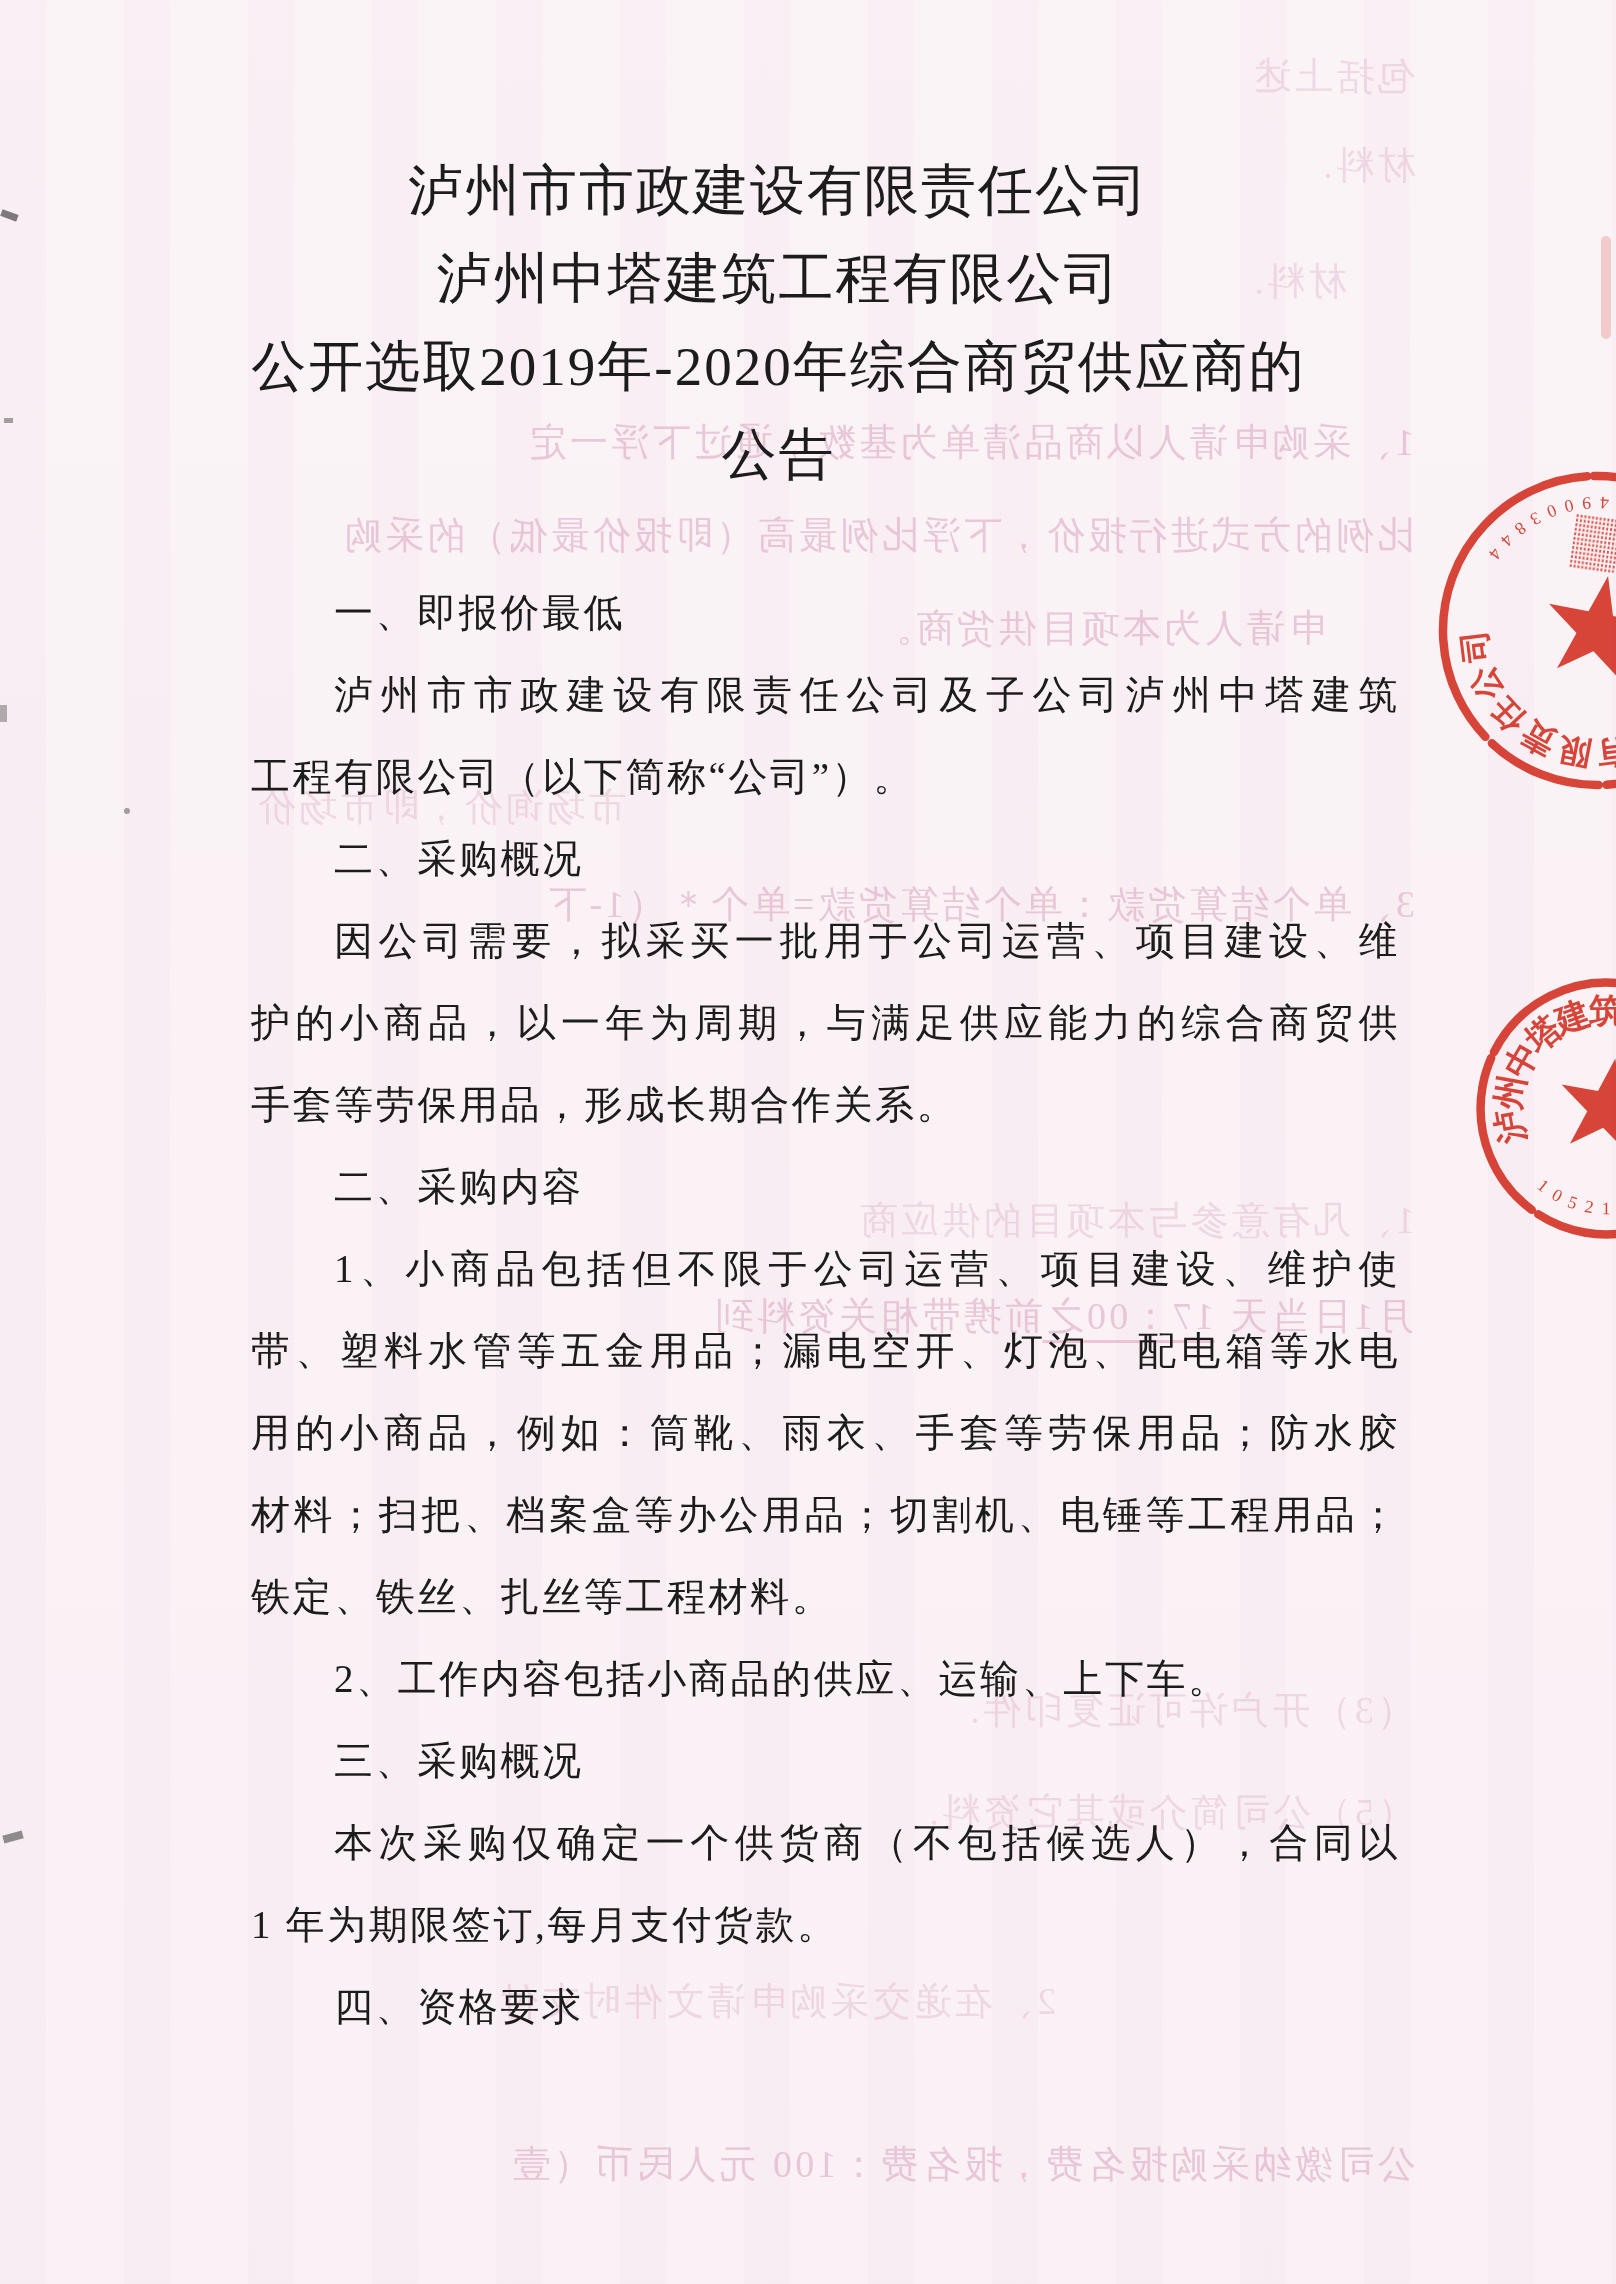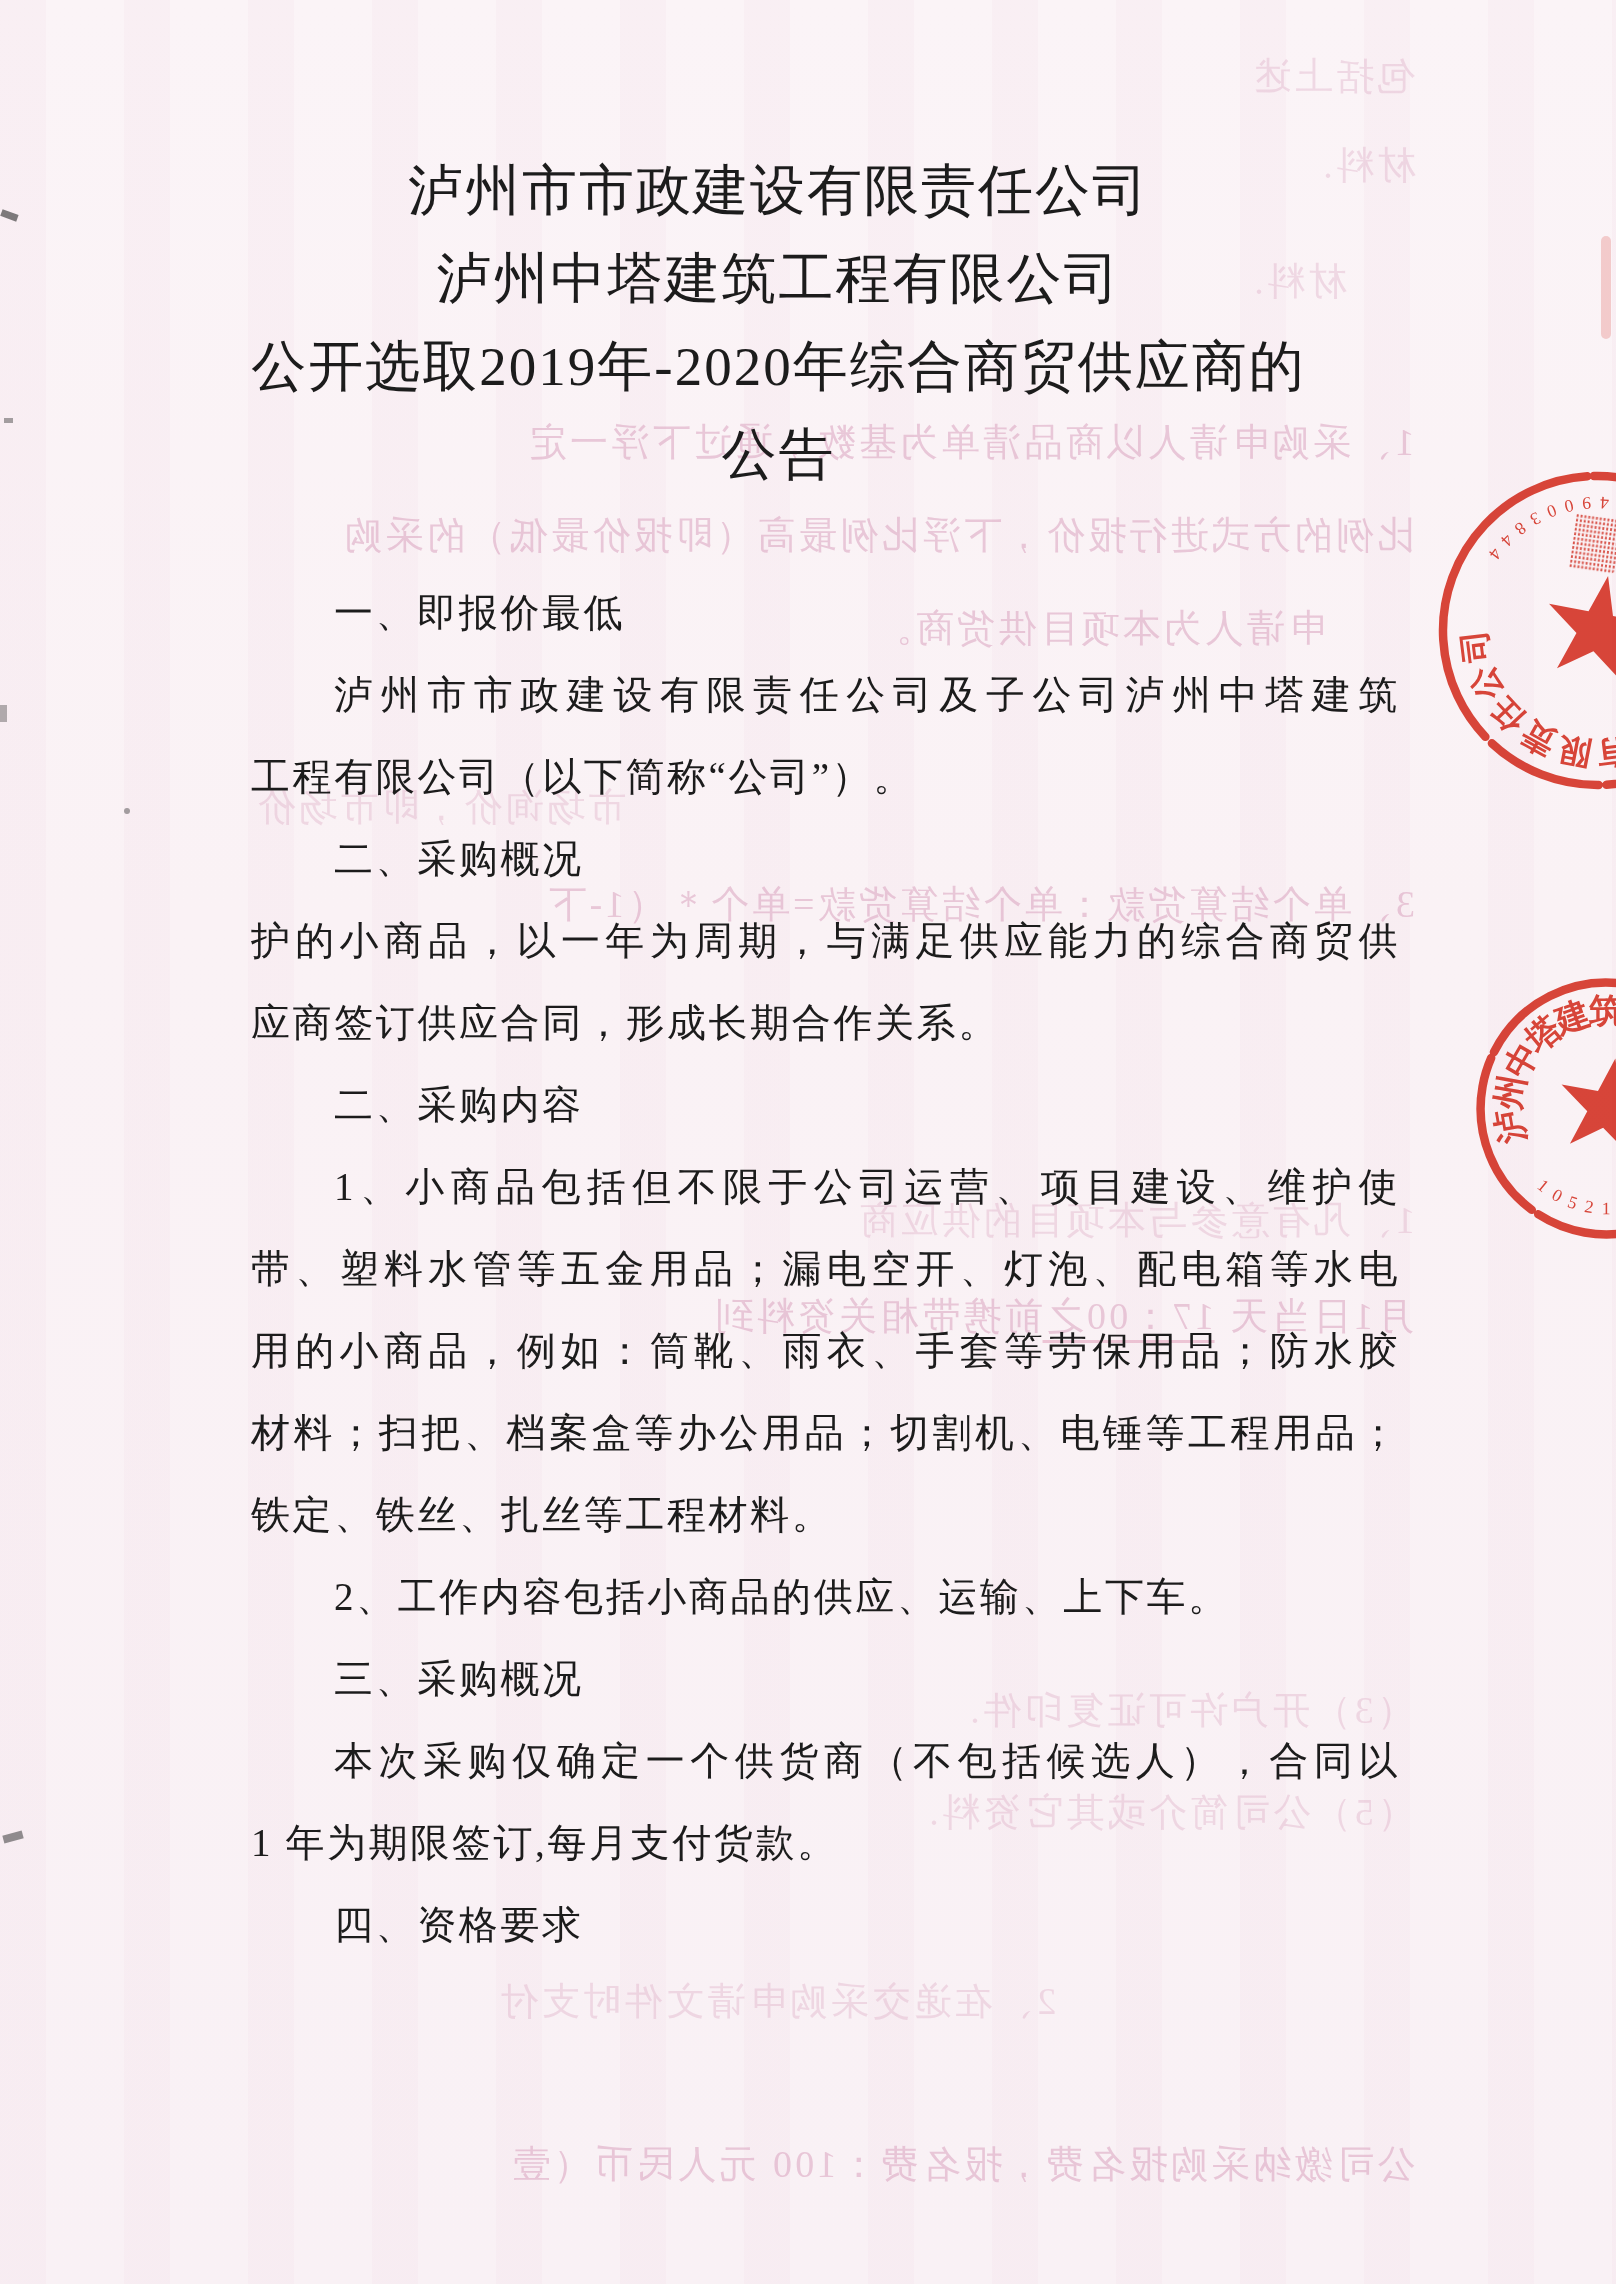--- a/index.html
+++ b/index.html
@@ -74,22 +74,23 @@
     <div class="t">泸州中塔建筑工程有限公司</div>
     <div class="t">公开选取2019年-2020年综合商贸供应商的</div>
     <div class="t">公告</div>
   </div>
 
   <div class="body-block">
     <div class="bl indent">一、即报价最低</div>
     <div class="bl indent fill">泸州市市政建设有限责任公司及子公司泸州中塔建筑</div>
     <div class="bl">工程有限公司（以下简称“公司”）。</div>
     <div class="bl indent">二、采购概况</div>
+    <div class="bl indent fill">因公司需要，拟采买一批用于公司运营、项目建设、维</div>
     <div class="bl fill">护的小商品，以一年为周期，与满足供应能力的综合商贸供</div>
-    <div class="bl">应商签订供应合同，形成长期合作关系。</div>
+    <div class="bl">手套等劳保用品，形成长期合作关系。</div>
     <div class="bl indent">二、采购内容</div>
     <div class="bl indent fill">1、小商品包括但不限于公司运营、项目建设、维护使</div>
     <div class="bl fill">带、塑料水管等五金用品；漏电空开、灯泡、配电箱等水电</div>
     <div class="bl fill">用的小商品，例如：筒靴、雨衣、手套等劳保用品；防水胶</div>
     <div class="bl fill">材料；扫把、档案盒等办公用品；切割机、电锤等工程用品；</div>
     <div class="bl">铁定、铁丝、扎丝等工程材料。</div>
     <div class="bl indent">2、工作内容包括小商品的供应、运输、上下车。</div>
     <div class="bl indent">三、采购概况</div>
     <div class="bl indent fill">本次采购仅确定一个供货商（不包括候选人），合同以</div>
     <div class="bl">1 年为期限签订,每月支付货款。</div>

